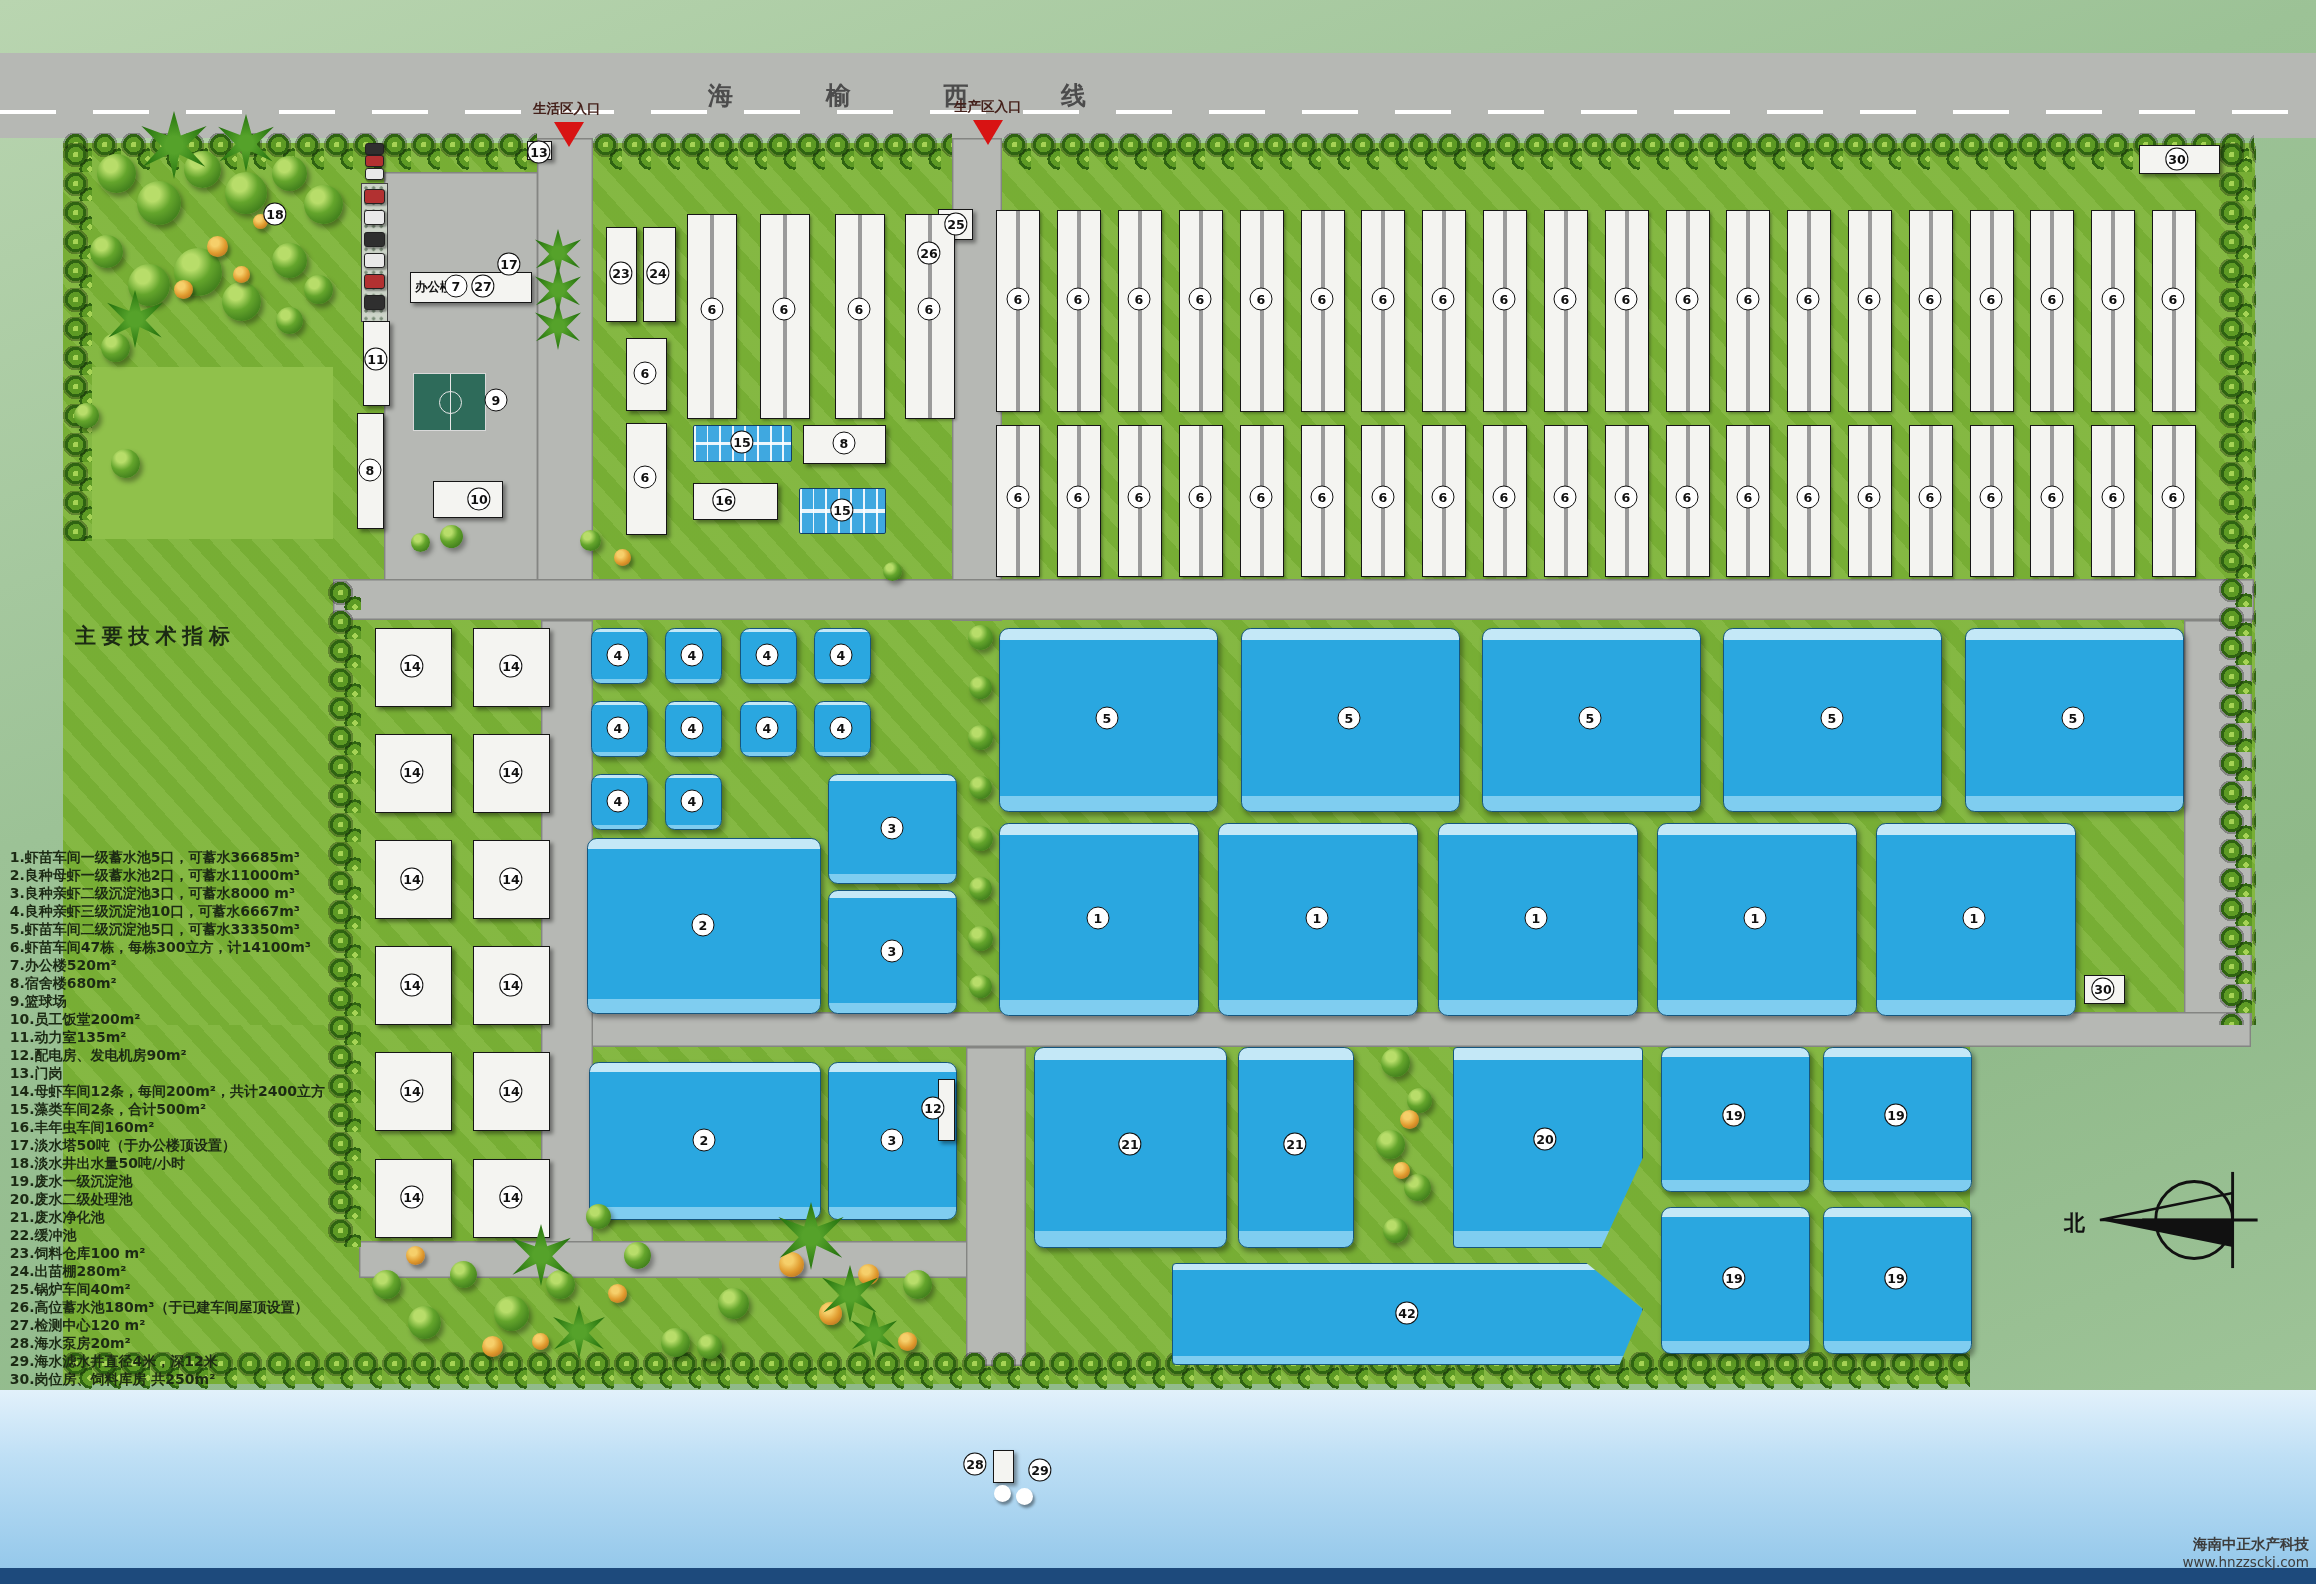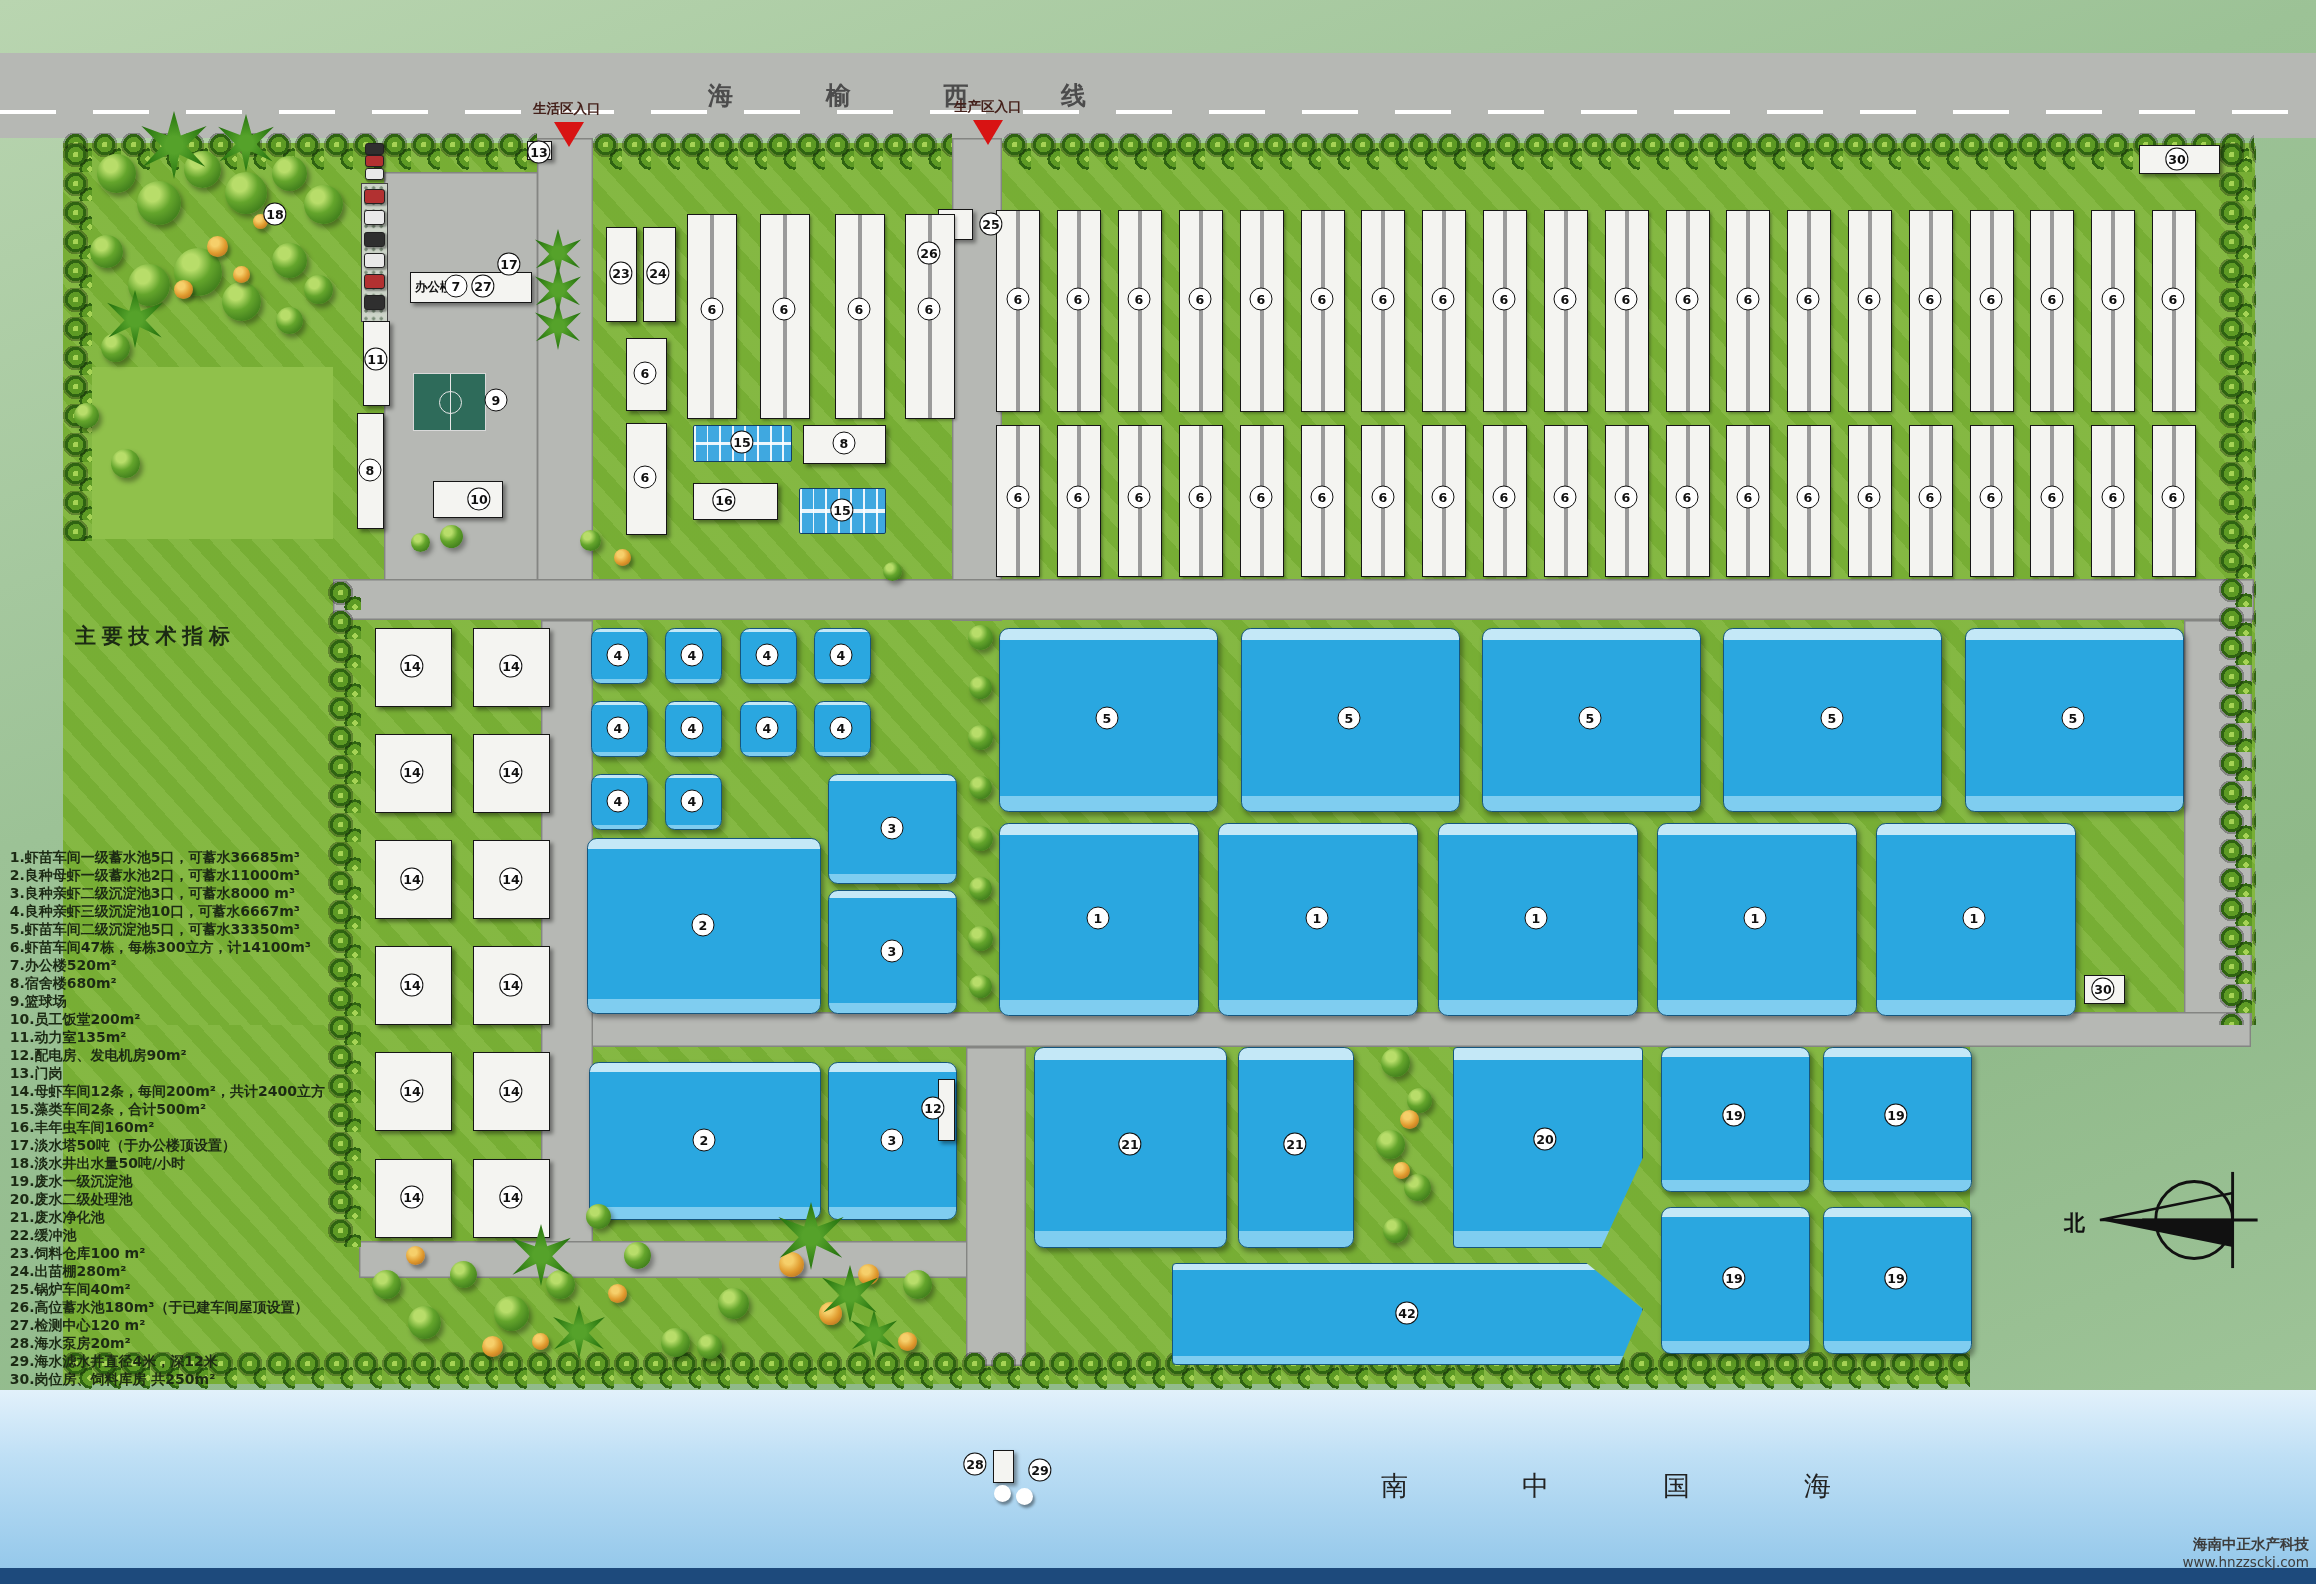--- a/index.html
+++ b/index.html
@@ -81,21 +81,20 @@
 
   <div class="abs road toproad" style="left:0;top:53px;width:2316px;height:85px;"></div>
   <div class="abs dash" style="left:0;top:110px;width:2316px;"></div>
   <div class="abs roadname" style="left:708px;top:79px;">海  榆  西  线</div>
   <div class="abs entry" style="left:533px;top:100px;">生活区入口</div>
   <div class="abs arrow" style="left:554px;top:122px;"></div>
   <div class="abs entry" style="left:954px;top:98px;">生产区入口</div>
   <div class="abs arrow" style="left:973px;top:120px;"></div>
 
   <div class="abs sea"></div>
-  <div class="abs sealabel" style="left:1381px;top:1468px;">南中国海</div>
   <div class="abs seabar"></div>
 
   <div class="abs indihead" style="left:75px;top:622px;">主要技术指标</div>
   <div class="abs leglist" id="leglist" style="left:9.7px;top:848px;">
       <div class="legline">1.虾苗车间一级蓄水池5口，可蓄水36685m³</div>
       <div class="legline">2.良种母虾一级蓄水池2口，可蓄水11000m³</div>
       <div class="legline">3.良种亲虾二级沉淀池3口，可蓄水8000 m³</div>
       <div class="legline">4.良种亲虾三级沉淀池10口，可蓄水6667m³</div>
       <div class="legline">5.虾苗车间二级沉淀池5口，可蓄水33350m³</div>
       <div class="legline">6.虾苗车间47栋，每栋300立方，计14100m³</div>
@@ -360,21 +359,21 @@
     <div class="marker" style="left: 496px; top: 400px;">9</div>
     <div class="marker" style="left: 479px; top: 499px;">10</div>
     <div class="marker" style="left: 621px; top: 273px;">23</div>
     <div class="marker" style="left: 658px; top: 273px;">24</div>
     <div class="marker" style="left: 712px; top: 309px;">6</div>
     <div class="marker" style="left: 784px; top: 309px;">6</div>
     <div class="marker" style="left: 859px; top: 309px;">6</div>
     <div class="marker" style="left: 929px; top: 309px;">6</div>
     <div class="marker" style="left: 645px; top: 373px;">6</div>
     <div class="marker" style="left: 645px; top: 477px;">6</div>
-    <div class="marker" style="left: 956px; top: 224px; margin-left: 35px;">25</div>
+    <div class="marker" style="left: 956px; top: 224px;">25</div>
     <div class="marker" style="left: 929px; top: 253px;">26</div>
     <div class="marker" style="left: 742px; top: 442px;">15</div>
     <div class="marker" style="left: 724px; top: 500px;">16</div>
     <div class="marker" style="left: 844px; top: 443px;">8</div>
     <div class="marker" style="left: 412px; top: 666px;">14</div>
     <div class="marker" style="left: 511px; top: 666px;">14</div>
     <div class="marker" style="left: 412px; top: 772px;">14</div>
     <div class="marker" style="left: 511px; top: 772px;">14</div>
     <div class="marker" style="left: 412px; top: 879px;">14</div>
     <div class="marker" style="left: 511px; top: 879px;">14</div>

